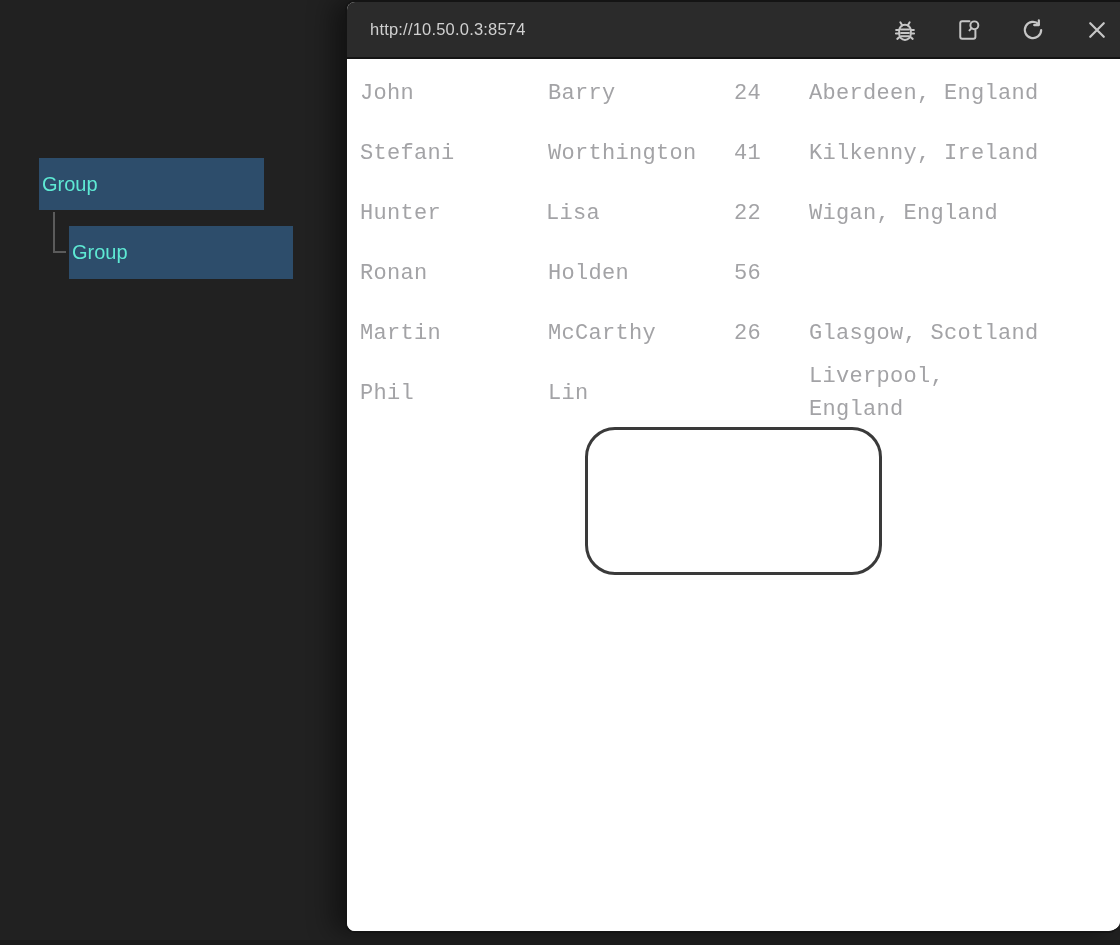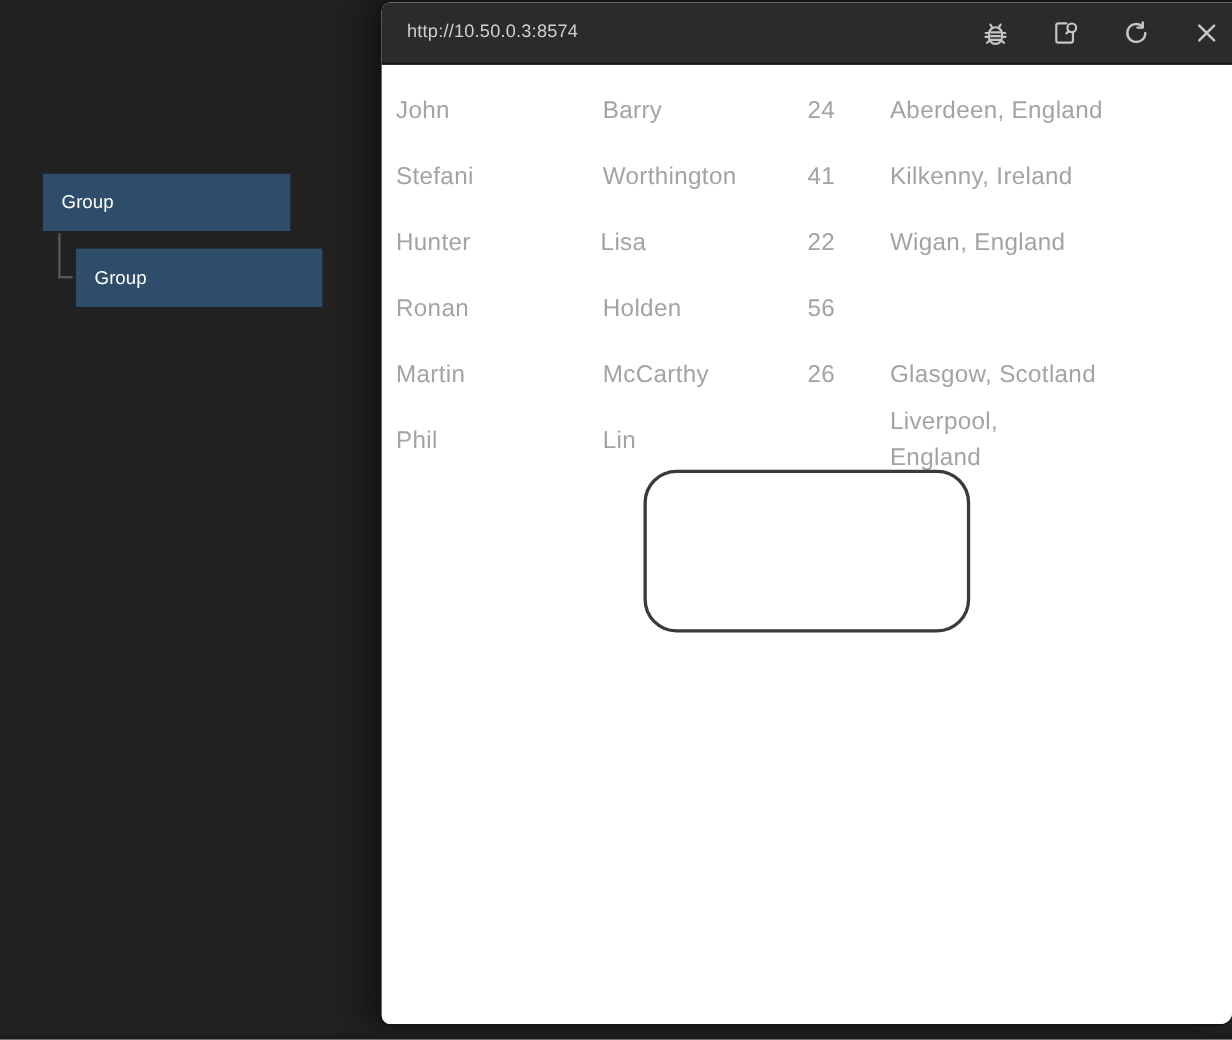--- a/index.html
+++ b/index.html
@@ -8,24 +8,24 @@
     background:#212121;
     font-family:"Liberation Sans", sans-serif;
     position:relative; overflow:hidden;
   }
 
   
   .canvas { position:absolute; inset:0; }
   .node {
     position:absolute;
     background:#2d4d6b;
-    color:#ffffff;
-    font-size:17px;
+    color:#5eead4;
+    font-size:20px;
     display:flex; align-items:center;
-    padding-left:17px;
+    padding-left:3px;
     box-sizing:border-box;
     cursor:pointer;
   }
   .node-1 { left:39px;  top:158px; width:225px; height:52px; }
   .node-2 { left:69px;  top:226px; width:224px; height:53px; }
   .conn-v { position:absolute; left:53px; top:212px; width:2px;  height:41px; background:#5b5b5b; }
   .conn-h { position:absolute; left:53px; top:251px; width:13px; height:2px;  background:#5b5b5b; }
 
   
   .window {
@@ -60,21 +60,21 @@
     margin-left:22px;
     background:none; border:none; padding:0;
     color:#c6c6c6;
     display:flex; align-items:center; justify-content:center;
     cursor:pointer; flex:0 0 auto;
   }
   .iconbtn svg { display:block; }
 
   
   .content { position:relative; height:calc(100% - 57px); background:#ffffff; }
-  .table { padding-top:10px; }
+  .table { padding-top:4px;font-family:Liberation Mono, monospace; }
   .row {
     display:flex; align-items:center;
     height:60px;
     padding-left:13px;
     color:#a3a3a6;
     font-size:22px; line-height:33px;
     letter-spacing:.3px;
   }
   .cell { flex:0 0 auto; }
   .c-first { width:188px; }

